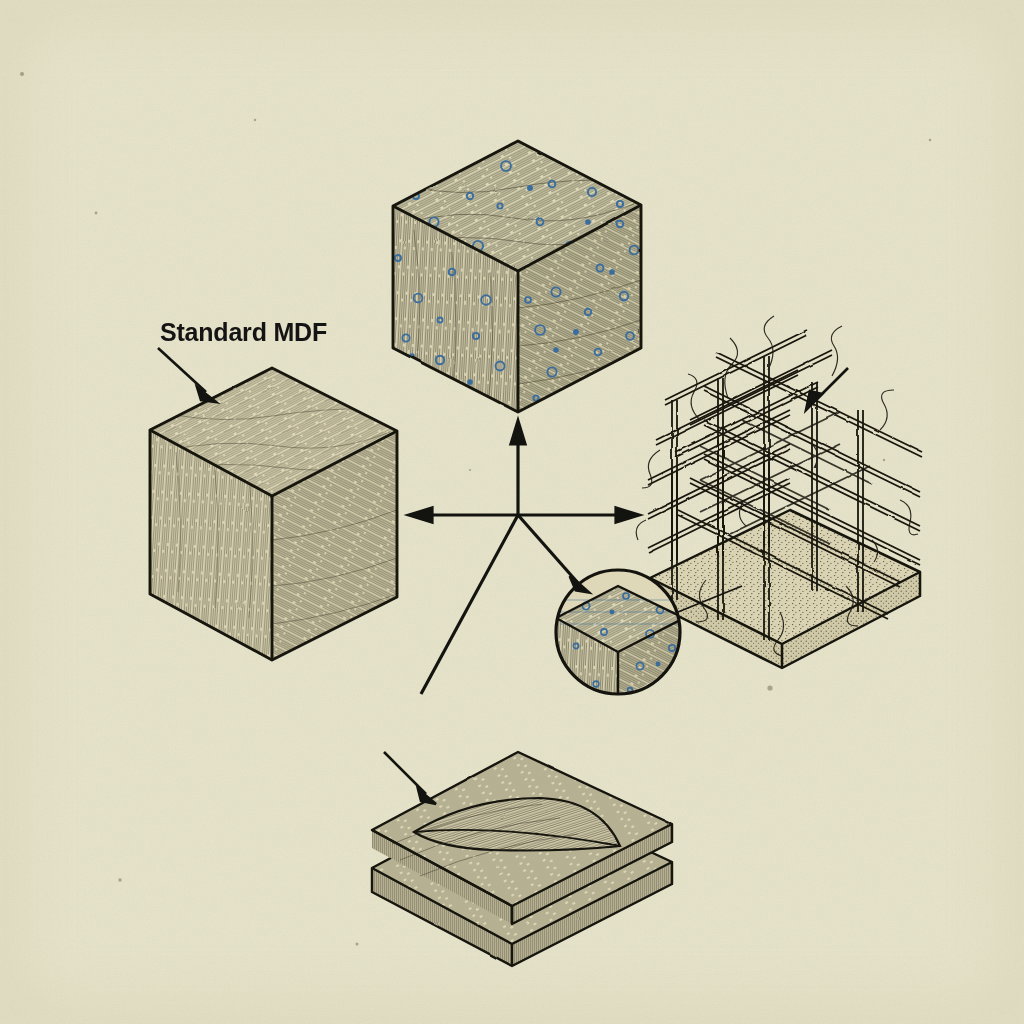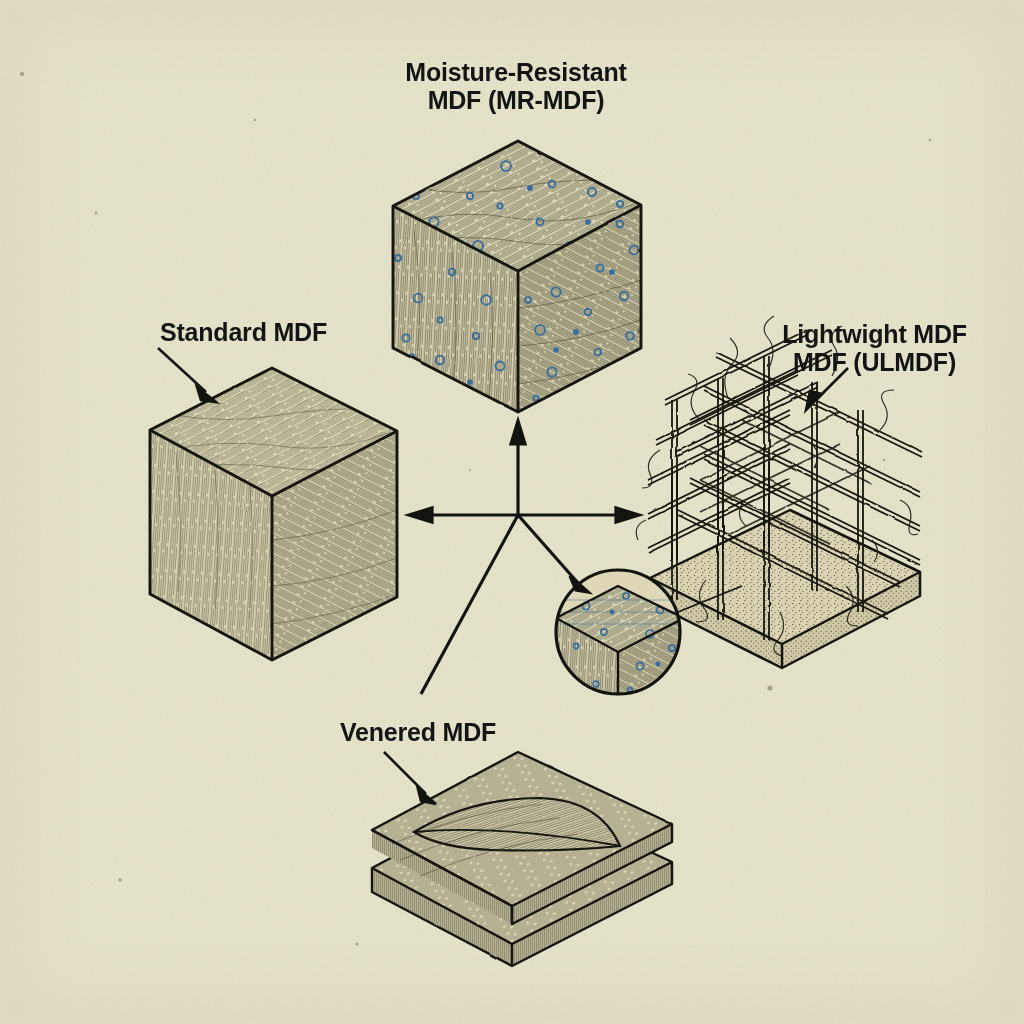--- a/index.html
+++ b/index.html
@@ -422,23 +422,18 @@
         <path d="M848 368 L816 400" fill="none"></path>
         <path d="M806 410 L822 394 L810 391 Z"></path>
       </g>
       <g>
         <path d="M384 752 L426 794" fill="none"></path>
         <path d="M436 804 L418 789 L421 801 Z"></path>
       </g>
     </g>
   </svg>
 
-  <div class="lbl" style="left:385px;top:58px;width:262px;">Moisture-Resistant
-MDF (MR-MDF)</div>
 
   <div class="lbl left" style="left:87px;top:318px;width:240px;">Standard MDF</div>
 
-  <div class="lbl" style="left:752px;top:320px;width:245px;">Lightwight MDF
-MDF (ULMDF)</div>
-
-  <div class="lbl" style="left:298px;top:718px;width:240px;">Venered MDF</div>
+
 
 </div>
 
 </body></html>

